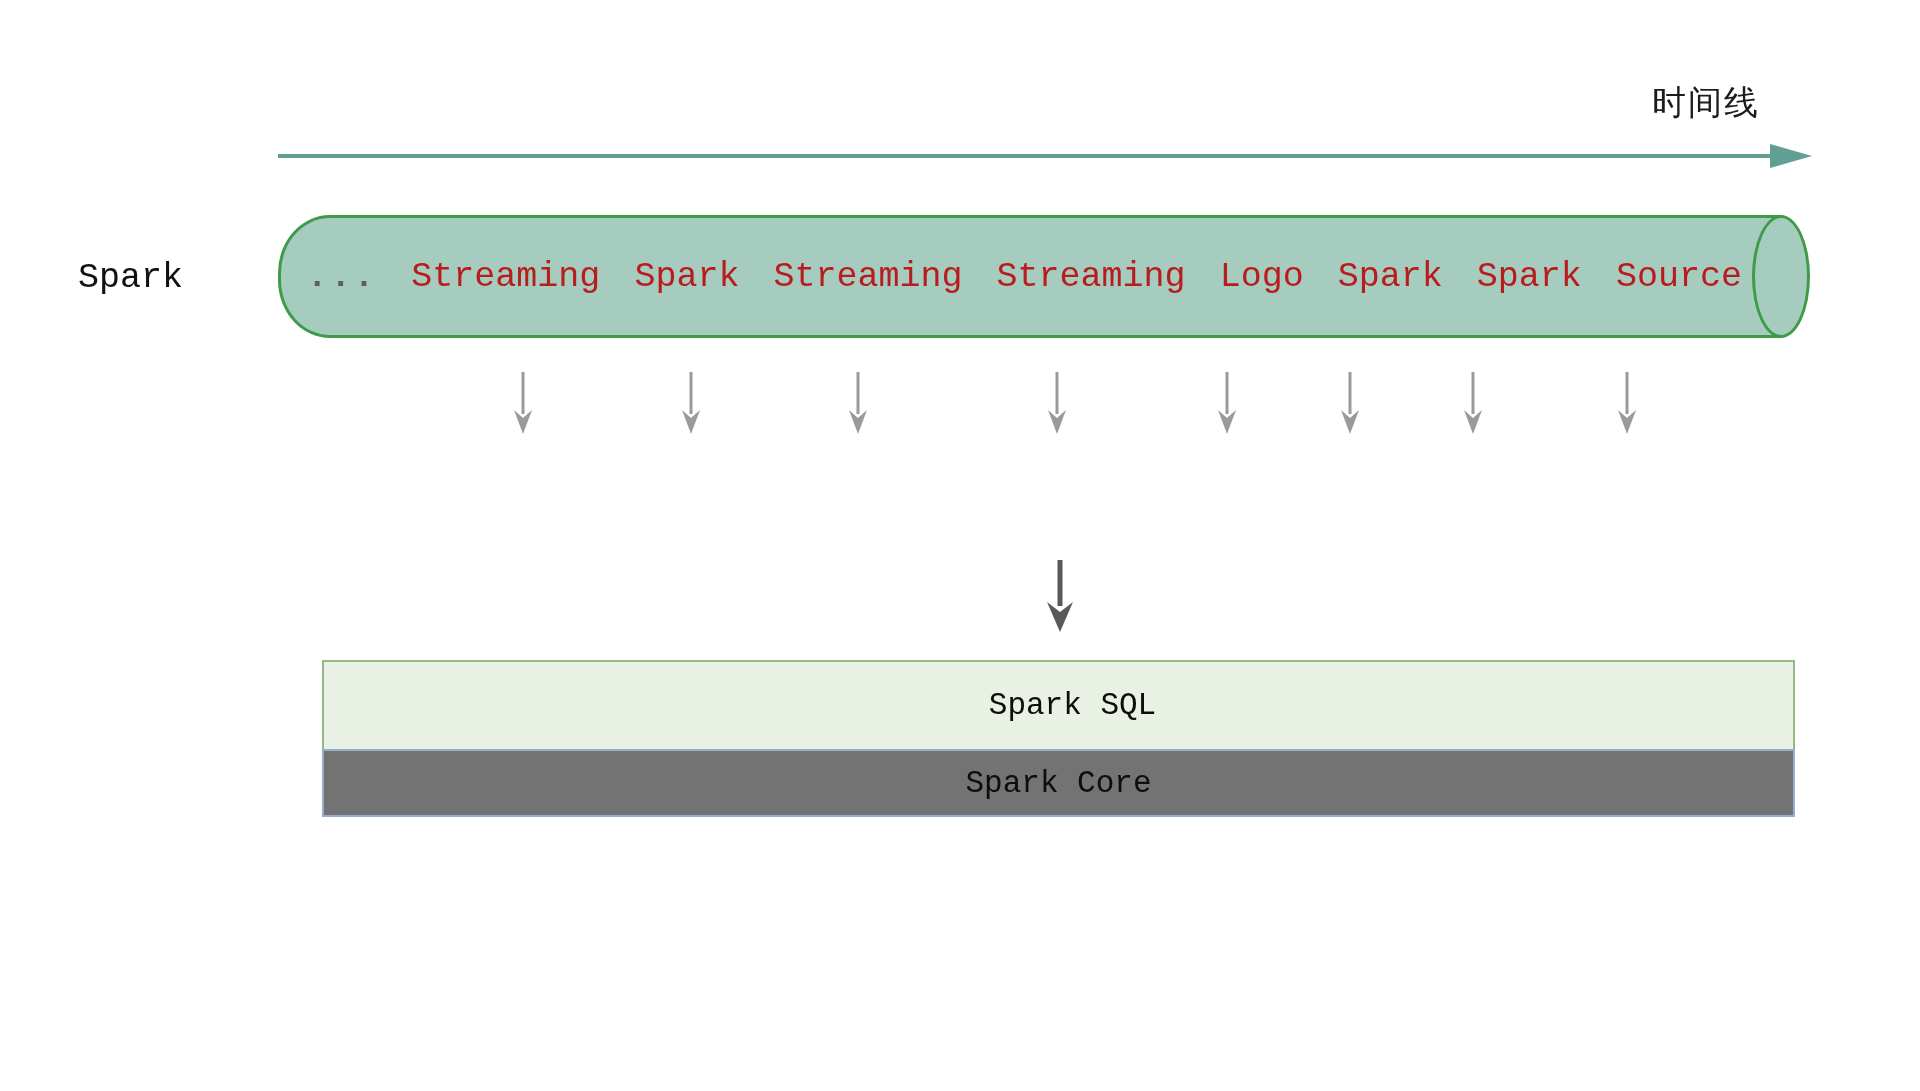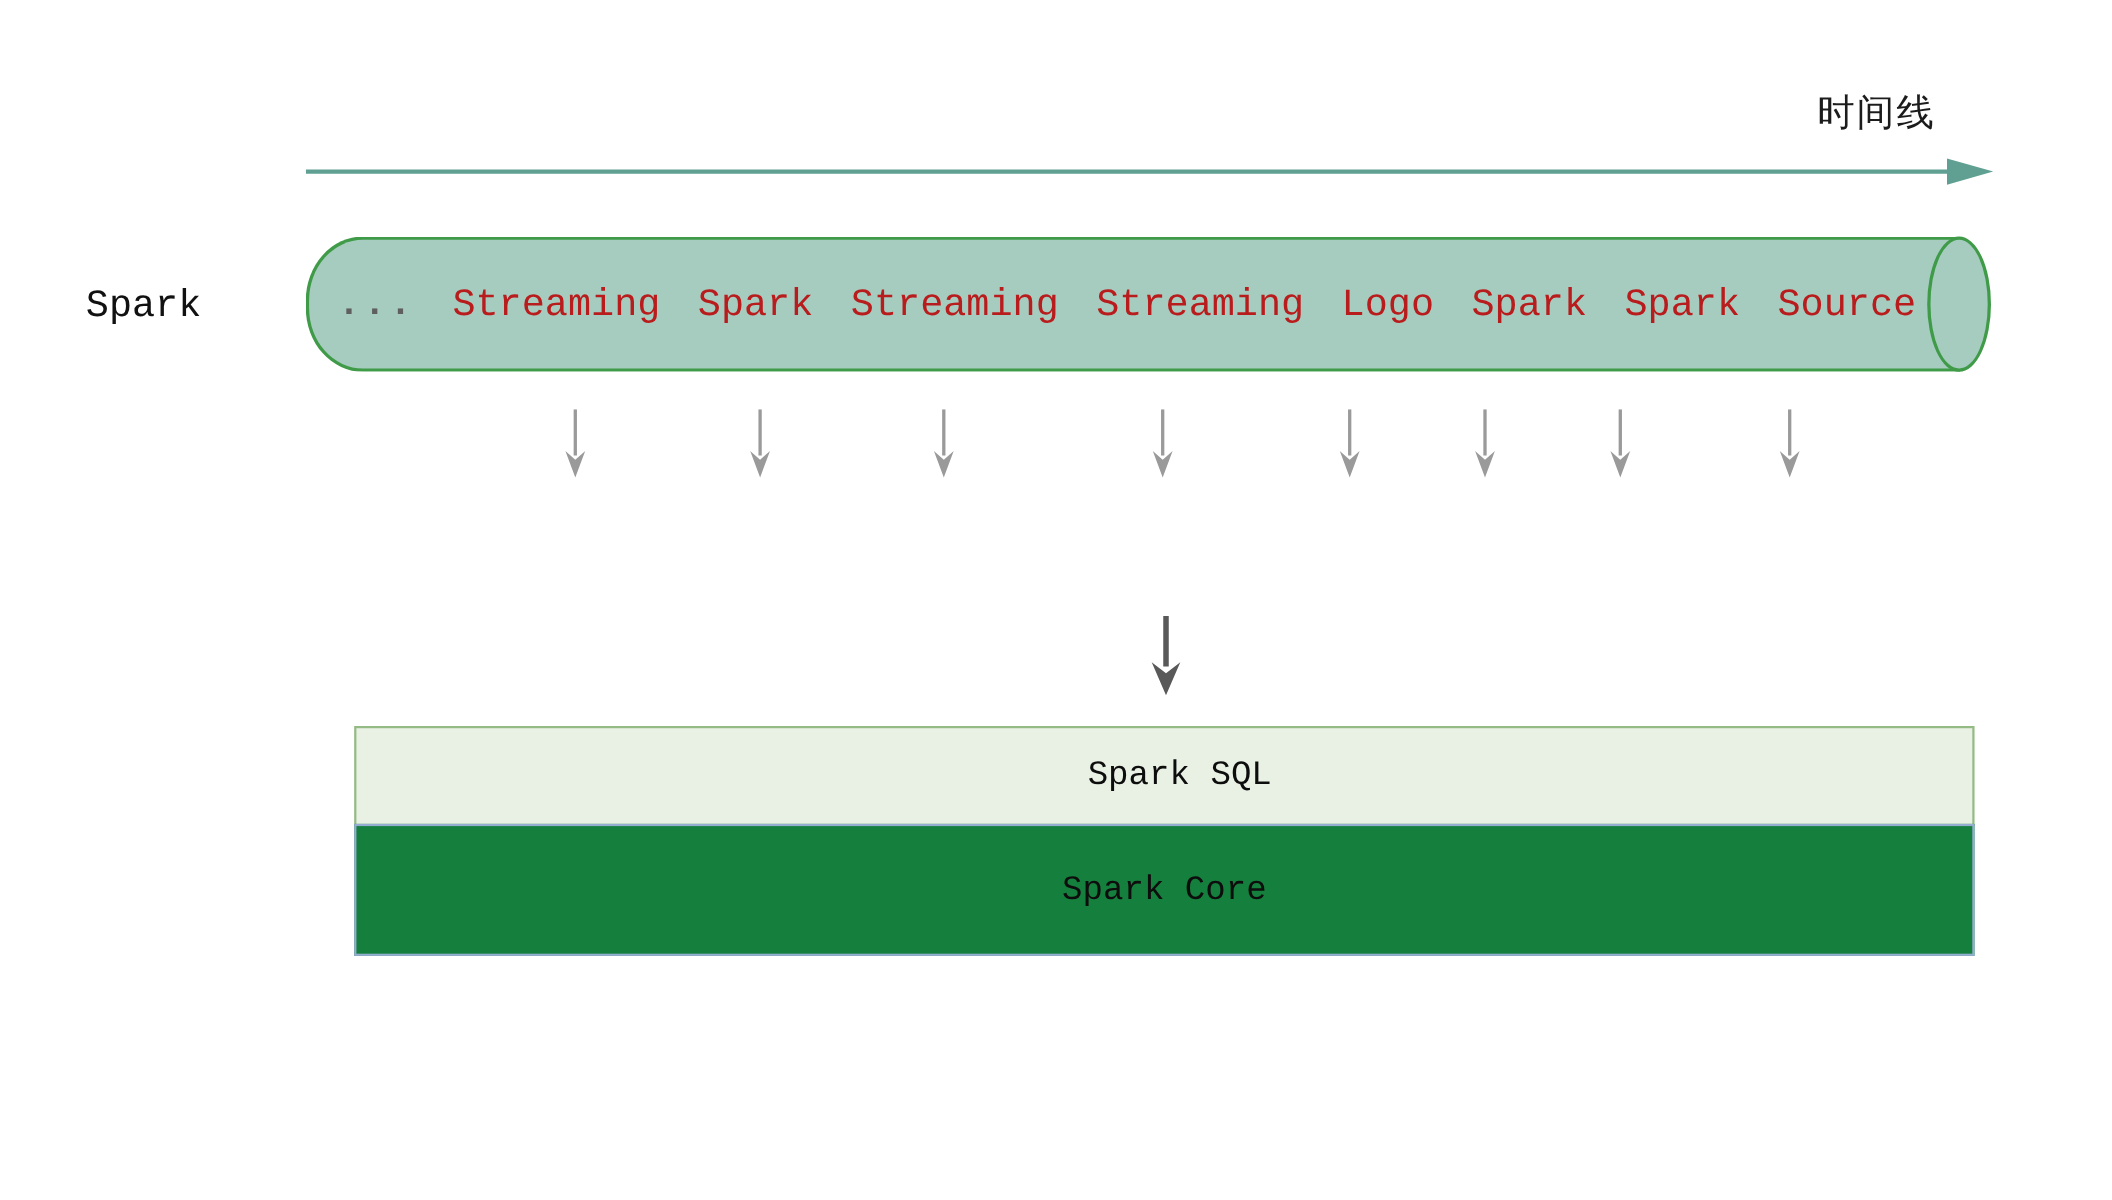--- a/index.html
+++ b/index.html
@@ -54,21 +54,21 @@
   
   .center-arrow { position: absolute; left: 1045px; top: 560px; width: 30px; height: 74px; }
 
   
   .layer {
     position: absolute; left: 322px; width: 1473px;
     display: flex; align-items: center; justify-content: center;
     font-size: 31px; color: #0d0d0d;
   }
   .layer.sql  { top: 660px; height: 91px; background: #e8f1e3; border: 2px solid #95bb85; padding-left: 28px; }
-  .layer.core { top: 749px; height: 120px; background: #15803d; border: 2px solid #96add2; }
+  .layer.core { top: 749px; height: 68px; background: #737373; border: 2px solid #96add2; }
 
   
   .brand { position: absolute; left: 1686px; top: 1000px; display: flex; align-items: center; }
   .brand-icon { width: 62px; height: 68px; }
   .brand-text { font-size: 37px; color: #6f6f6f; letter-spacing: 3px; margin-left: 8px; margin-top: -4px; }
 </style>
 </head>
 <body>
 
 <div class="stage">

